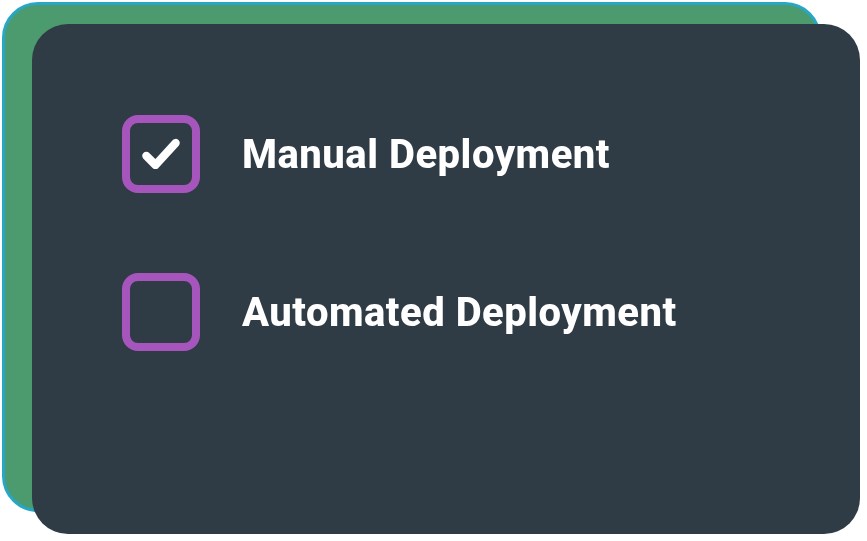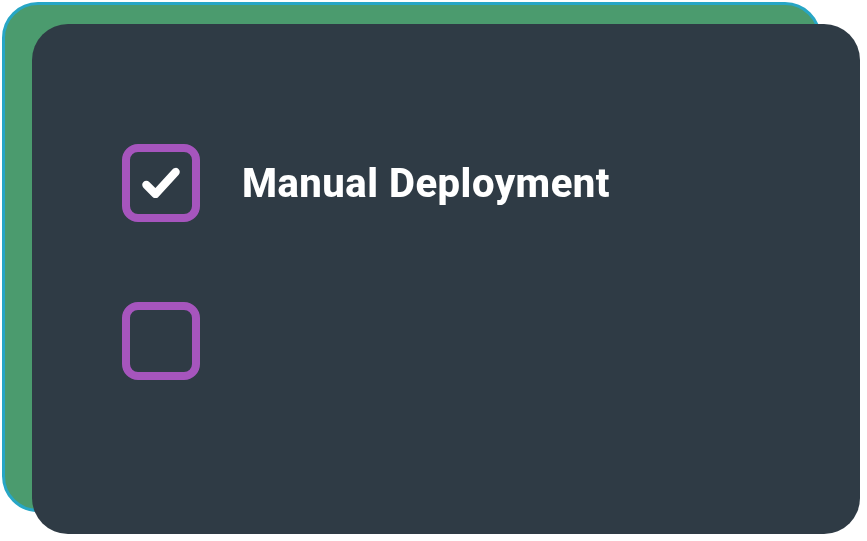--- a/index.html
+++ b/index.html
@@ -25,21 +25,21 @@
       background: #4b9b6e;
     }
     .card {
       position: absolute;
       left: 32px;
       top: 24px;
       width: 828px;
       height: 510px;
       background: #2f3b45;
       border-radius: 36px;
-      padding: 120px 90px;
+      padding: 91px 90px;
     }
     .option-row {
       display: flex;
       align-items: center;
       gap: 42px;
       margin-bottom: 80px;
     }
     .checkbox {
       width: 78px;
       height: 78px;
@@ -73,15 +73,16 @@
     <div class="checkbox">
       <svg viewBox="0 0 24 24" fill="none" stroke="#ffffff" stroke-width="4.5" stroke-linecap="round" stroke-linejoin="round">
         <polyline points="4 13 9 18 20 6"></polyline>
       </svg>
     </div>
     <span class="option-label">Manual Deployment</span>
   </div>
 
   <div class="option-row">
     <div class="checkbox"></div>
+    <span class="option-label">Automated Deployment</span>
   </div>
 
 </div>
 
 </body></html>

